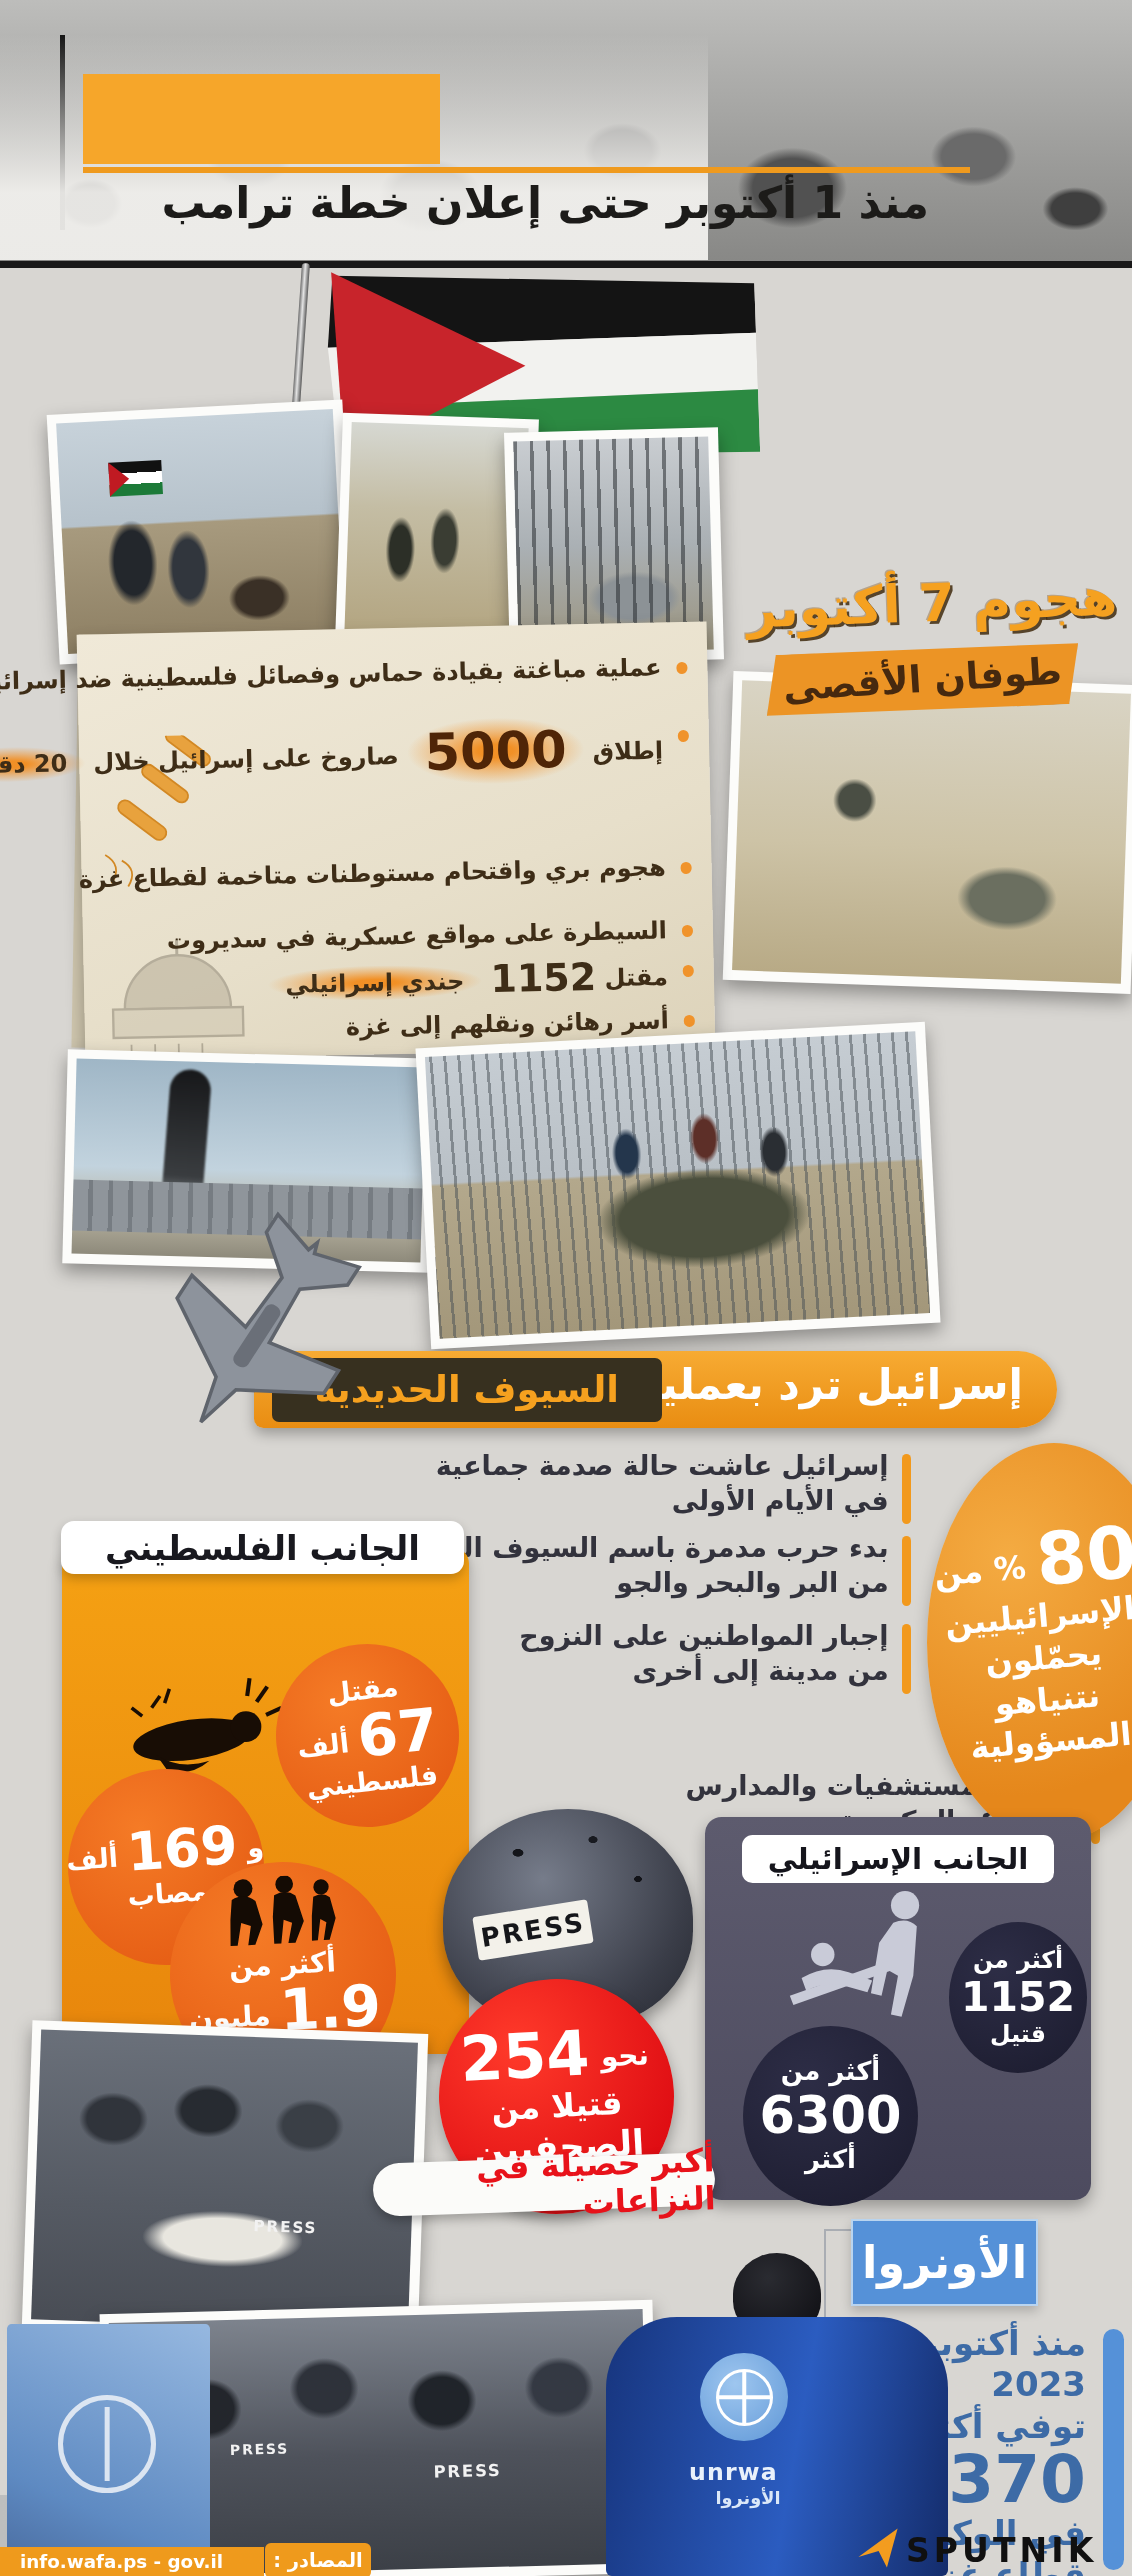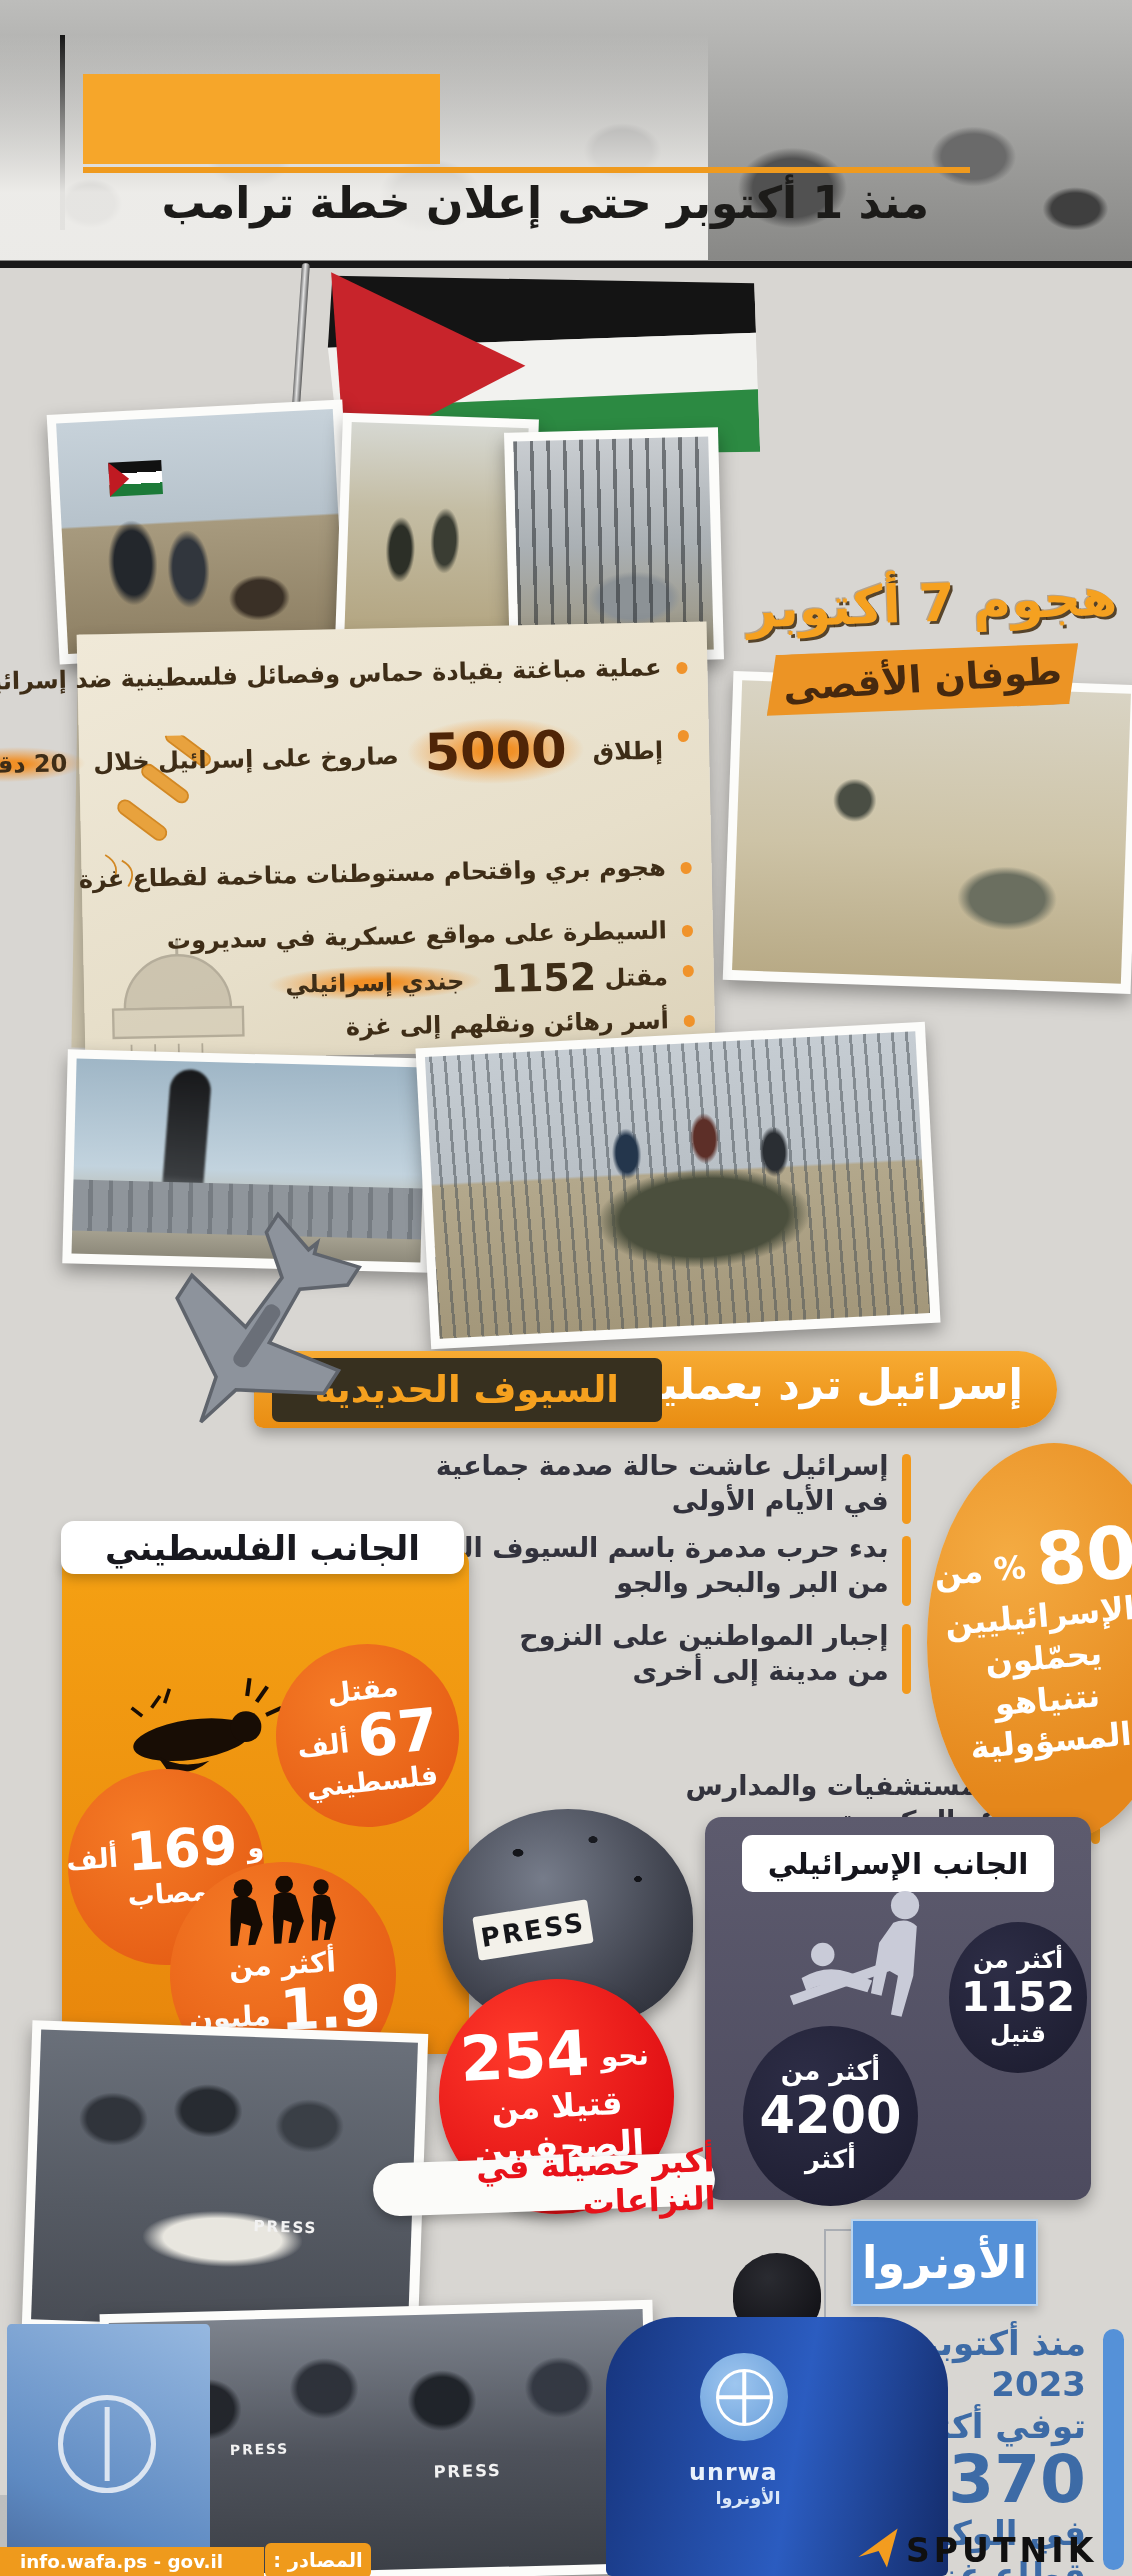--- a/index.html
+++ b/index.html
@@ -176,21 +176,21 @@
       color:#fff;font-weight:800;text-align:center;transform:rotate(-3deg);line-height:1.25;font-size:32px;
       box-shadow:0 7px 14px rgba(0,0,0,.3);}
   .c-press .n{font-size:62px;line-height:1;vertical-align:-7px;}
   .ribbon2{left:373px;top:2158px;width:342px;height:53px;background:#fbfbf9;border-radius:27px;z-index:6;
       transform:rotate(-2deg);display:flex;align-items:center;justify-content:center;
       font-size:32px;font-weight:800;color:#e8121a;box-shadow:0 4.7px 10.6px rgba(0,0,0,.28);}
 
   
   .isr-panel{left:705px;top:1817px;width:386px;height:383px;border-radius:16.5px;
       background:linear-gradient(180deg,#5d5b6e,#4d4b5f);box-shadow:0 7px 15.3px rgba(0,0,0,.3);}
-  .isr-header{left:742px;top:1835px;width:312px;height:57px;background:#fff;border-radius:10.6px;
+  .isr-header{left:742px;top:1835px;width:312px;height:48px;background:#fff;border-radius:10.6px;
       display:flex;align-items:center;justify-content:center;font-size:29.5px;font-weight:800;color:#15151c;}
   .ncircle{border-radius:50%;background:radial-gradient(circle at 36% 30%,#2d2d46,#1f1f33 78%);
       display:flex;flex-direction:column;align-items:center;justify-content:center;
       color:#fff;font-weight:800;text-align:center;}
   .c-ikilled{left:949px;top:1922px;width:138px;height:151px;font-size:23.6px;line-height:1.3;}
   .c-ikilled .n{font-size:41px;line-height:1.05;}
   .c-iinjured{left:743px;top:2026px;width:175px;height:180px;font-size:26px;line-height:1.3;}
   .c-iinjured .n{font-size:51px;line-height:1.05;}
 
   
@@ -466,21 +466,21 @@
       <path d="M60 160 q40 -24 80 -10 l40 14 -8 20 -44 -12 q-36 -4 -60 10 z"></path>
     </g>
   </svg>
   <div class="abs ncircle c-ikilled rtl">
     <div>أكثر من</div>
     <div class="n">1152</div>
     <div>قتيل</div>
   </div>
   <div class="abs ncircle c-iinjured rtl">
     <div>أكثر من</div>
-    <div class="n">4200</div>
+    <div class="n">6300</div>
     <div>أكثر</div>
   </div>
 
   <div class="abs photo" style="left:26.5px;top:2027px;width:377px;height:290px;transform:rotate(2deg);z-index:1;">
     <div class="scene sA">
       <span class="press-tag" style="left:58%;top:62%;font-size:15.3px;">PRESS</span>
     </div>
   </div>
   <div class="abs photo" style="left:103px;top:2307px;width:534px;height:254px;transform:rotate(-1.5deg);z-index:2;">
     <div class="scene sB">

